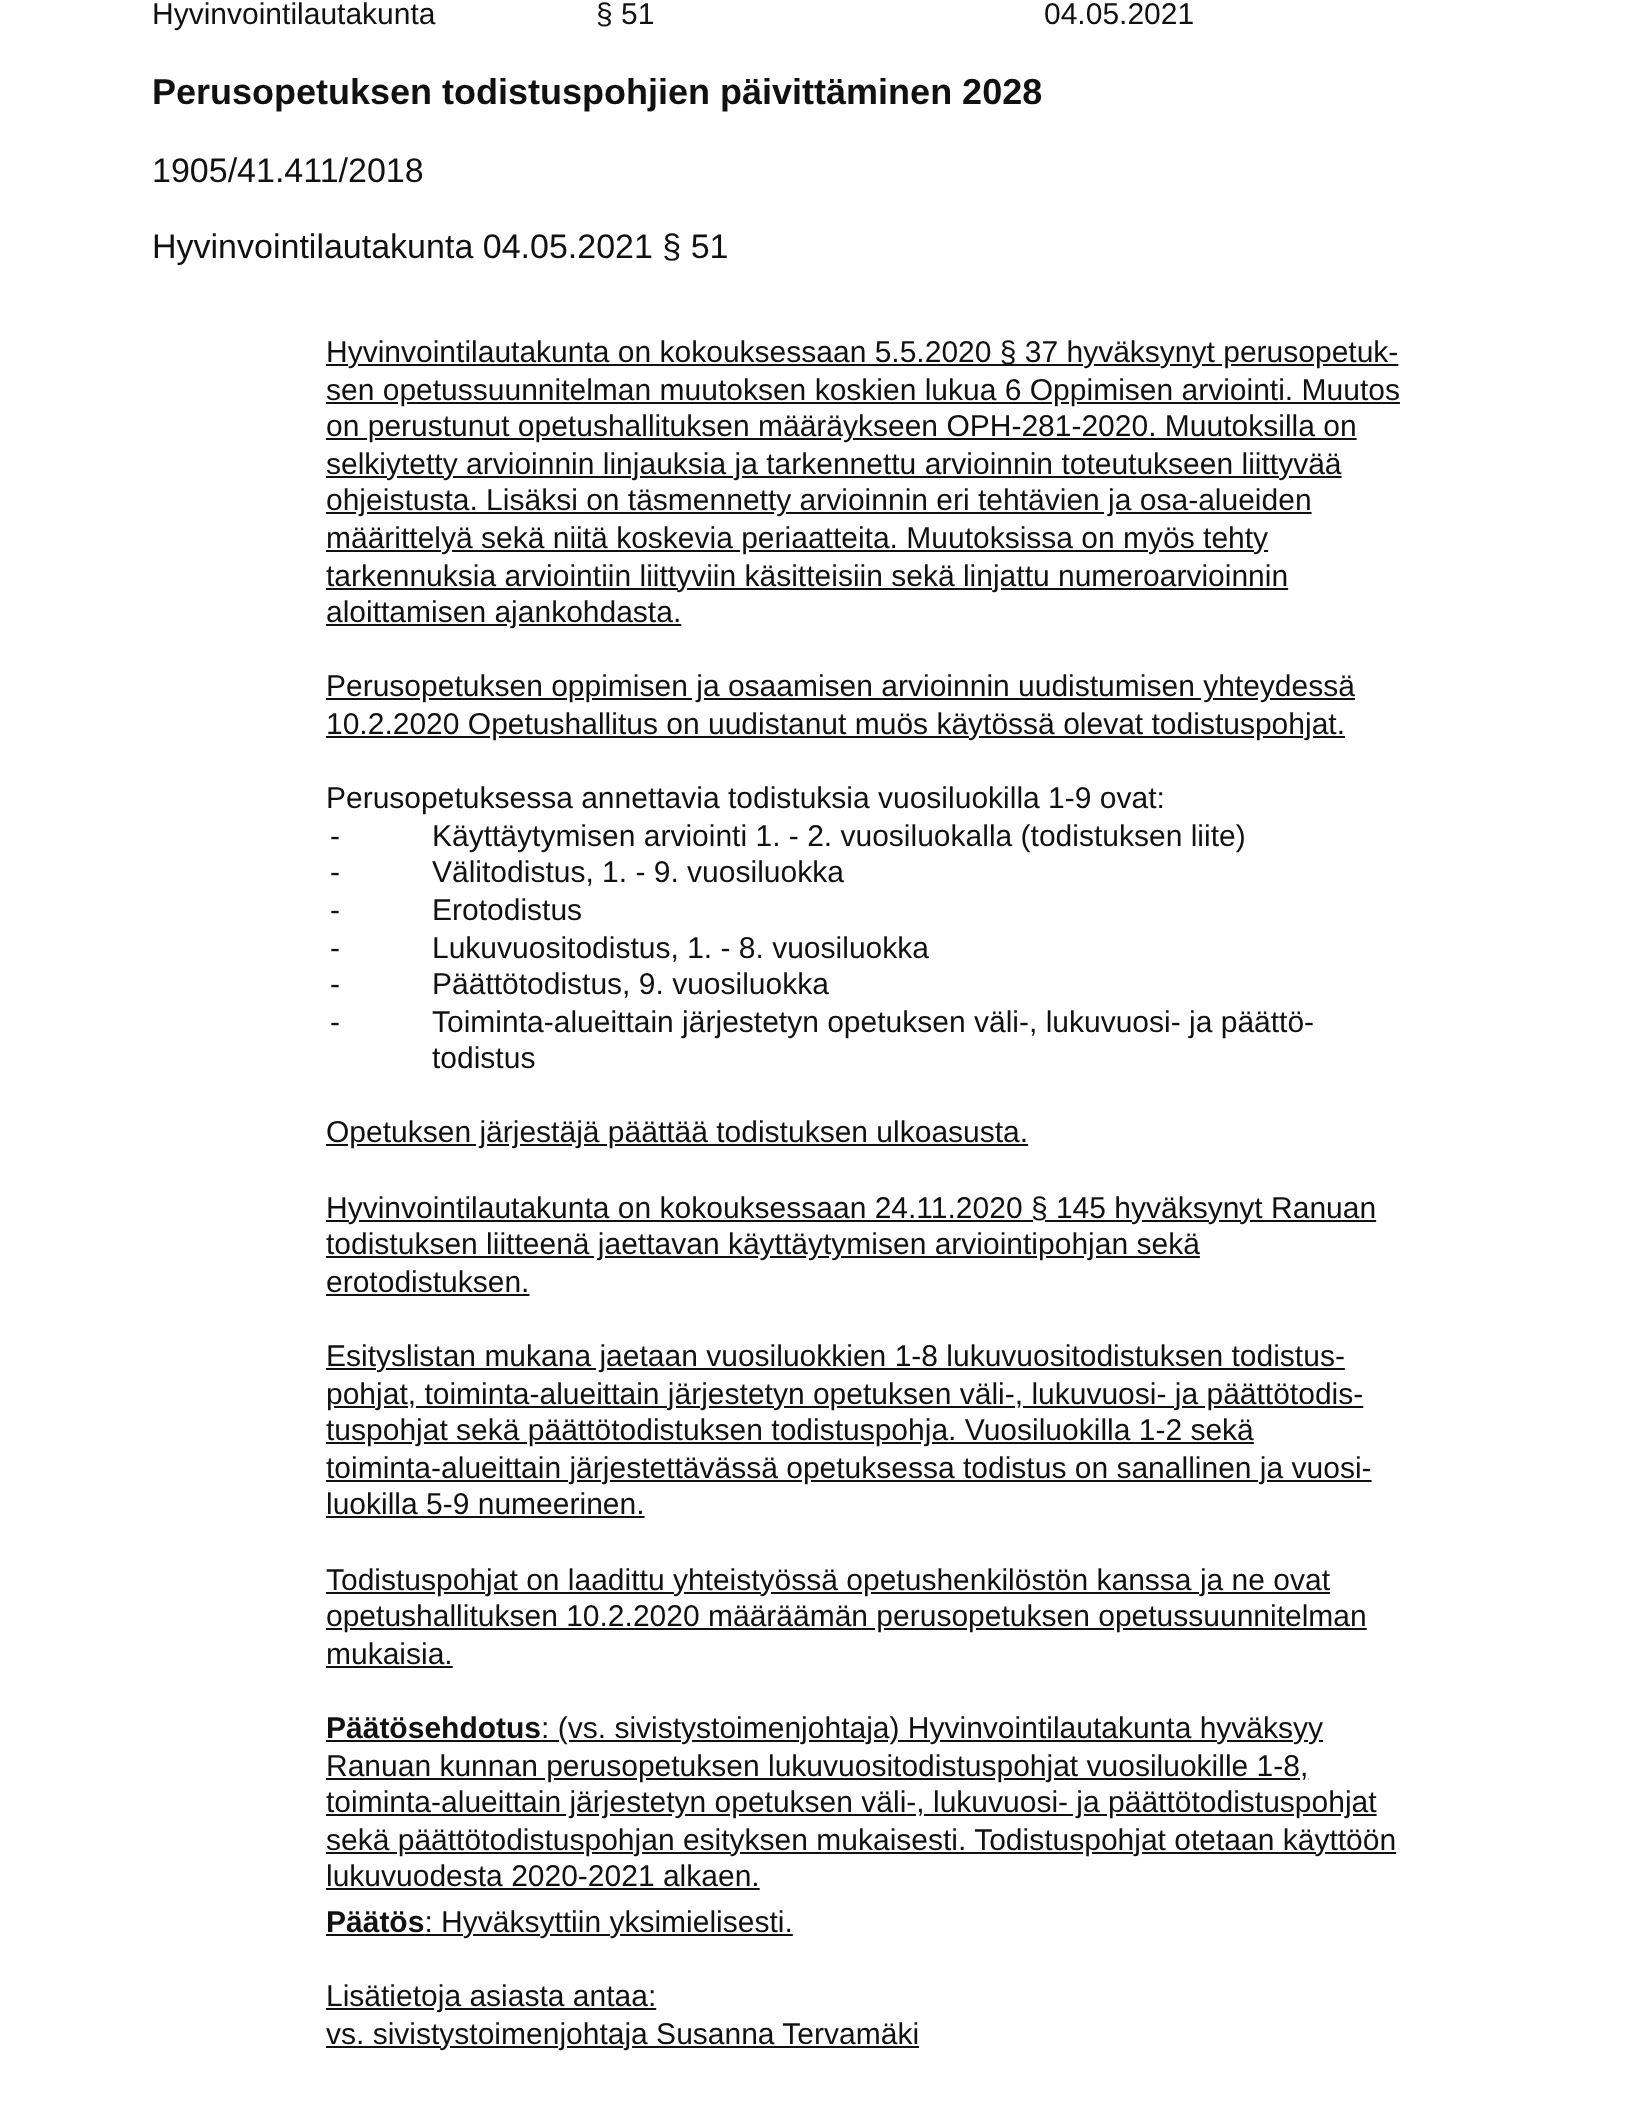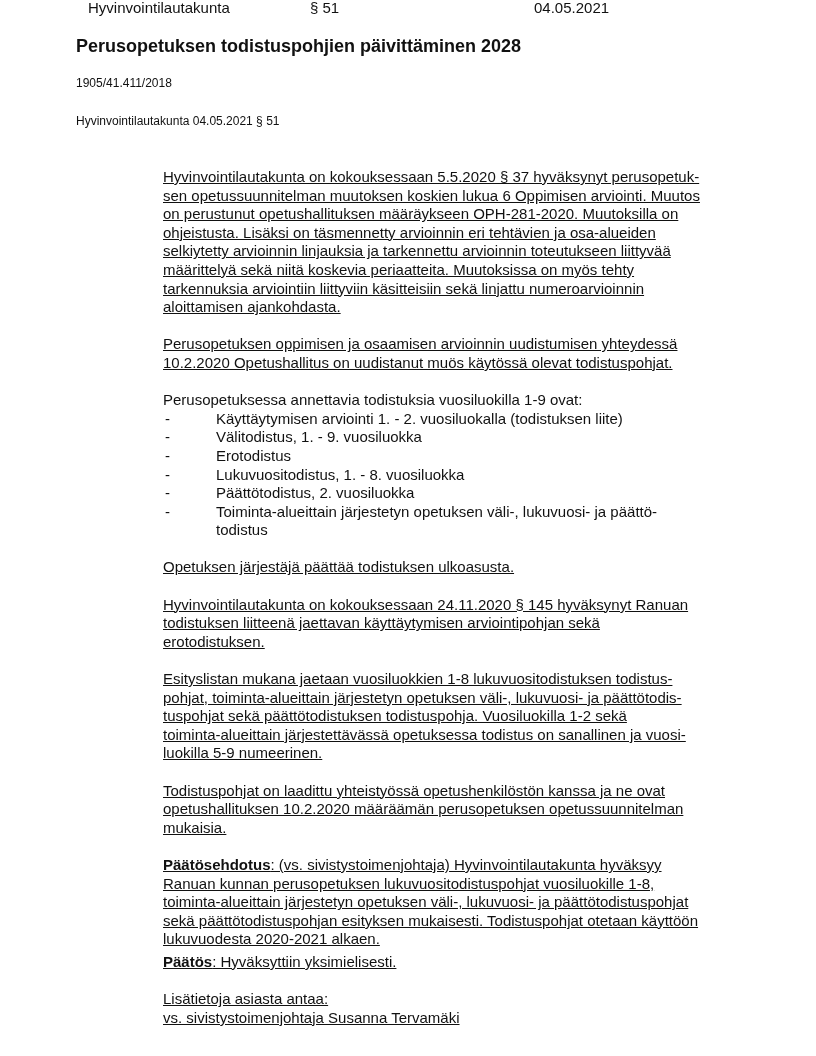--- a/index.html
+++ b/index.html
@@ -1,21 +1,21 @@
 <!DOCTYPE html>
 <html><head>
 <meta charset="utf-8">
 <style>
   html, body { margin: 0; padding: 0; background: #ffffff; }
   body { width: 816px; height: 1056px; position: relative; overflow: hidden;
          font-family: "Liberation Sans", sans-serif; color: #111111; }
   .hdr { position: absolute; top: -1px; left: 76px; width: 740px; height: 20px; font-size: 15px; }
-  .hdr span { position: absolute; top: 0; white-space: nowrap; margin-left: 12px; }
+  .hdr span { position: absolute; top: 0; white-space: nowrap; }
   .title { position: absolute; top: 36px; left: 76px; font-size: 18px; font-weight: bold; white-space: nowrap; }
-  .meta { position: absolute; left: 76px; font-size: 12px; white-space: nowrap; }
+  .meta { position: absolute; left: 76px; font-size: 17px; white-space: nowrap; }
   .body { position: absolute; top: 168px; left: 163px; width: 580px; font-size: 15px; line-height: 18.6px; }
   .para { margin: 0 0 18.6px 0; text-decoration: underline; }
   .line { display: block; white-space: nowrap; }
   .list { margin: 0 0 18.6px 0; padding: 0; list-style: none; }
   .list li { position: relative; padding-left: 37px; }
   .list .dash { position: absolute; left: 2px; top: 0; }
   .list .txt .line { white-space: nowrap; margin-left: 16px; }
   .lbl { font-weight: bold; text-decoration: underline; }
   .nogap { margin-bottom: 4px; }
 </style>
@@ -31,22 +31,22 @@
 <div class="title">Perusopetuksen todistuspohjien päivittäminen 2028</div>
 <div class="meta" style="top:76px">1905/41.411/2018</div>
 <div class="meta" style="top:114px">Hyvinvointilautakunta 04.05.2021 § 51</div>
 
 <div class="body">
 
   <div class="para">
     <span class="line">Hyvinvointilautakunta on kokouksessaan 5.5.2020 § 37 hyväksynyt perusopetuk-</span>
     <span class="line">sen opetussuunnitelman muutoksen koskien lukua 6 Oppimisen arviointi. Muutos</span>
     <span class="line">on perustunut opetushallituksen määräykseen OPH-281-2020. Muutoksilla on</span>
+    <span class="line">selkiytetty arvioinnin linjauksia ja tarkennettu arvioinnin toteutukseen liittyvää</span>
     <span class="line">ohjeistusta. Lisäksi on täsmennetty arvioinnin eri tehtävien ja osa-alueiden</span>
-    <span class="line">selkiytetty arvioinnin linjauksia ja tarkennettu arvioinnin toteutukseen liittyvää</span>
     <span class="line">määrittelyä sekä niitä koskevia periaatteita. Muutoksissa on myös tehty</span>
     <span class="line">tarkennuksia arviointiin liittyviin käsitteisiin sekä linjattu numeroarvioinnin</span>
     <span class="line">aloittamisen ajankohdasta.</span>
   </div>
 
   <div class="para">
     <span class="line">Perusopetuksen oppimisen ja osaamisen arvioinnin uudistumisen yhteydessä</span>
     <span class="line">10.2.2020 Opetushallitus on uudistanut muös käytössä olevat todistuspohjat.</span>
   </div>
 
@@ -64,21 +64,21 @@
       <li>
         <span class="dash">-</span>
         <span class="txt"><span class="line">Erotodistus</span></span>
       </li>
       <li>
         <span class="dash">-</span>
         <span class="txt"><span class="line">Lukuvuositodistus, 1. - 8. vuosiluokka</span></span>
       </li>
       <li>
         <span class="dash">-</span>
-        <span class="txt"><span class="line">Päättötodistus, 2. vuosiluokka</span></span>
+        <span class="txt"><span class="line">Päättötodistus, 9. vuosiluokka</span></span>
       </li>
       <li>
         <span class="dash">-</span>
         <span class="txt">
           <span class="line">Toiminta-alueittain järjestetyn opetuksen väli-, lukuvuosi- ja päättö-</span>
           <span class="line">todistus</span>
         </span>
       </li>
     </ul>
   </div>

